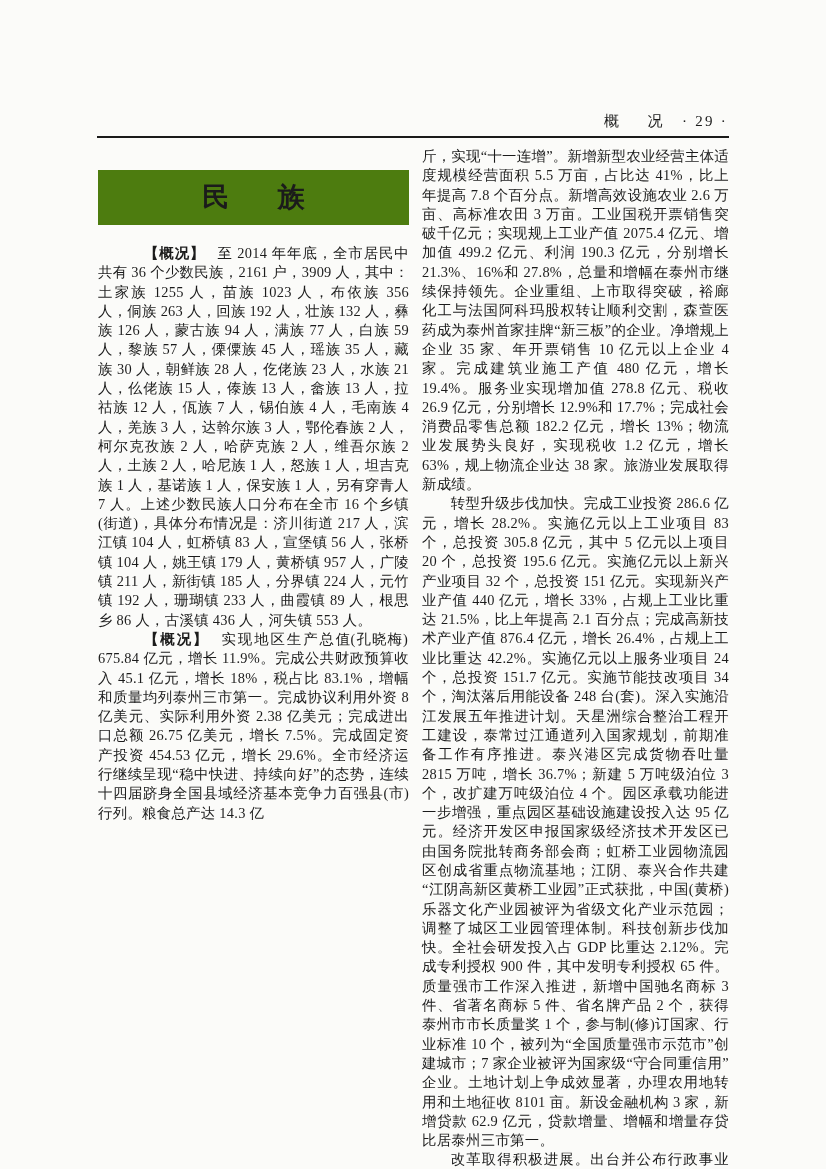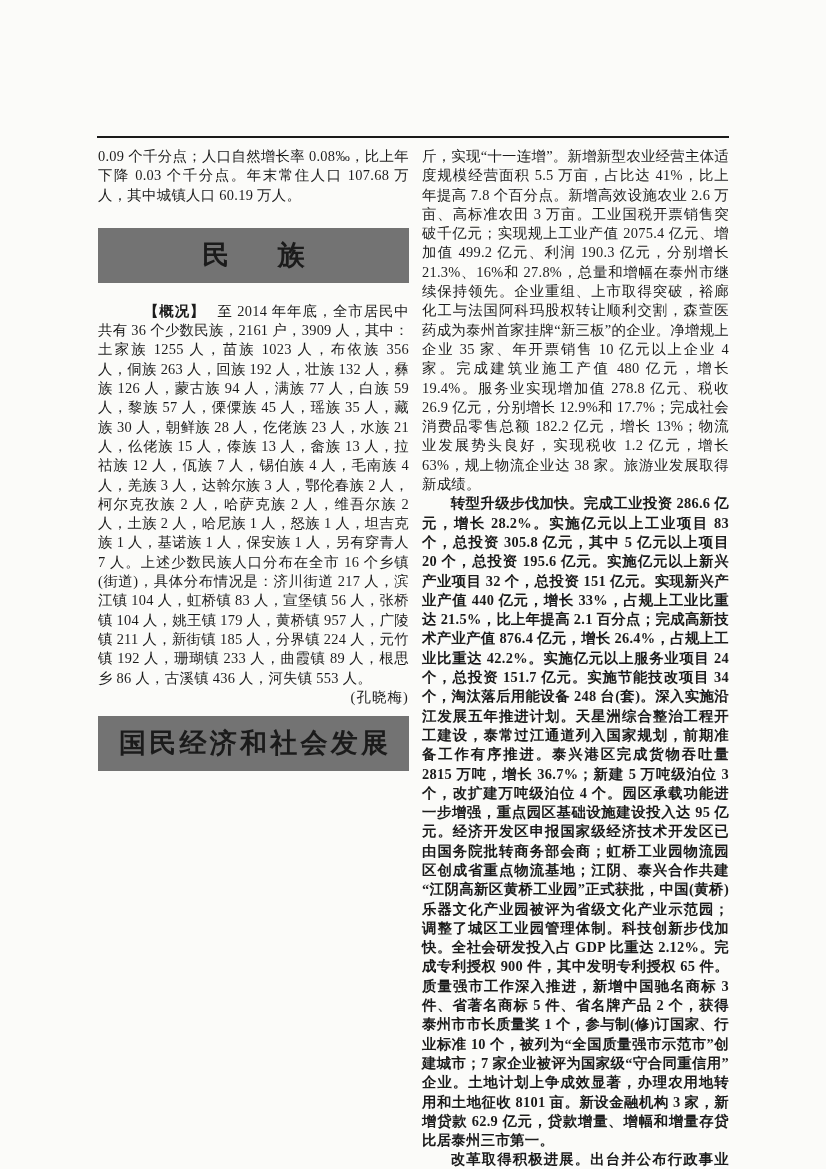--- a/index.html
+++ b/index.html
@@ -18,56 +18,57 @@
   .hdr-page{margin-left:0.6em;letter-spacing:0.15em;}
   .header-rule{position:absolute;top:136px;left:97px;width:632px;height:2.4px;background:#1a1a1a;}
   
   .col{position:absolute;top:147px;font-size:14.4px;line-height:19.3px;}
   .col-left{left:98px;width:311px;}
   .col-right{left:422px;width:307px;}
   .body-text{
     margin:0;text-align:justify;text-justify:inter-ideograph;
     letter-spacing:0.02em;
   }
-  .indent{text-indent:2em;font-weight:bold;}
+  .indent{text-indent:2em;}
   
   .sec-banner{
-    background:#737373;height:55px;
+    background:#4d7c0f;height:55px;
     display:flex;align-items:center;justify-content:center;
   }
   .sec-banner.b1{margin:23px 0 19px;}
   .sec-banner.b2{margin:16px 0 21px;}
   .sec-banner.b3{margin:28px 0 22px;}
   .sec-title{font-size:27px;font-weight:bold;white-space:nowrap;}
   .ls-xwide{letter-spacing:1.8em;padding-left:1.8em;}
   .ls-wide{letter-spacing:0.5em;padding-left:0.5em;}
   .ls-norm{letter-spacing:0.12em;padding-left:0.12em;}
   
   .ov-label{font-weight:bold;margin-right:0.85em;margin-left:46px;}
   .byline{float:right;letter-spacing:0.08em;}
 </style>
 </head>
 <body>
 
 <div class="page">
 
+  <div class="page-header">
+    <span class="hdr-sec">概　况</span>
+    <span class="hdr-page">· 29 ·</span>
+  </div>
   <div class="header-rule"></div>
 
   <div class="col col-left">
-    <p class="body-text">0.09 个千分点；人口自然增长率 0.08‰，比上年下降 0.03 个千分点。年末常住人口 107.68 万人，其中城镇人口 60.19 万人。</p>
 
     <div class="sec-banner b1">
       <span class="sec-title ls-xwide">民族</span>
     </div>
     <p class="body-text"><b class="ov-label">【概况】</b><span>至 2014 年年底，全市居民中共有 36 个少数民族，2161 户，3909 人，其中：土家族 1255 人，苗族 1023 人，布依族 356 人，侗族 263 人，回族 192 人，壮族 132 人，彝族 126 人，蒙古族 94 人，满族 77 人，白族 59 人，黎族 57 人，傈僳族 45 人，瑶族 35 人，藏族 30 人，朝鲜族 28 人，仡佬族 23 人，水族 21 人，仫佬族 15 人，傣族 13 人，畲族 13 人，拉祜族 12 人，佤族 7 人，锡伯族 4 人，毛南族 4 人，羌族 3 人，达斡尔族 3 人，鄂伦春族 2 人，柯尔克孜族 2 人，哈萨克族 2 人，维吾尔族 2 人，土族 2 人，哈尼族 1 人，怒族 1 人，坦吉克族 1 人，基诺族 1 人，保安族 1 人，另有穿青人 7 人。上述少数民族人口分布在全市 16 个乡镇(街道)，具体分布情况是：济川街道 217 人，滨江镇 104 人，虹桥镇 83 人，宣堡镇 56 人，张桥镇 104 人，姚王镇 179 人，黄桥镇 957 人，广陵镇 211 人，新街镇 185 人，分界镇 224 人，元竹镇 192 人，珊瑚镇 233 人，曲霞镇 89 人，根思乡 86 人，古溪镇 436 人，河失镇 553 人。</span><span class="byline">(孔晓梅)</span></p>
 
 
-    <div class="sec-banner b3">
-      <span class="sec-title ls-norm">国民经济和社会发展</span>
-    </div>
+    <p class="body-text"><b class="ov-label">【概况】</b><span>实现地区生产总值 675.84 亿元，增长 11.9%。完成公共财政预算收入 45.1 亿元，增长 18%，税占比 83.1%，增幅和质量均列泰州三市第一。完成协议利用外资 8 亿美元、实际利用外资 2.38 亿美元；完成进出口总额 26.75 亿美元，增长 7.5%。完成固定资产投资 454.53 亿元，增长 29.6%。全市经济运行继续呈现“稳中快进、持续向好”的态势，连续十四届跻身全国县域经济基本竞争力百强县(市)行列。粮食总产达 14.3 亿</span></p>
   </div>
 
   <div class="col col-right">
     <p class="body-text">斤，实现“十一连增”。新增新型农业经营主体适度规模经营面积 5.5 万亩，占比达 41%，比上年提高 7.8 个百分点。新增高效设施农业 2.6 万亩、高标准农田 3 万亩。工业国税开票销售突破千亿元；实现规上工业产值 2075.4 亿元、增加值 499.2 亿元、利润 190.3 亿元，分别增长 21.3%、16%和 27.8%，总量和增幅在泰州市继续保持领先。企业重组、上市取得突破，裕廊化工与法国阿科玛股权转让顺利交割，森萱医药成为泰州首家挂牌“新三板”的企业。净增规上企业 35 家、年开票销售 10 亿元以上企业 4 家。完成建筑业施工产值 480 亿元，增长 19.4%。服务业实现增加值 278.8 亿元、税收 26.9 亿元，分别增长 12.9%和 17.7%；完成社会消费品零售总额 182.2 亿元，增长 13%；物流业发展势头良好，实现税收 1.2 亿元，增长 63%，规上物流企业达 38 家。旅游业发展取得新成绩。</p>
     <p class="body-text indent">转型升级步伐加快。完成工业投资 286.6 亿元，增长 28.2%。实施亿元以上工业项目 83 个，总投资 305.8 亿元，其中 5 亿元以上项目 20 个，总投资 195.6 亿元。实施亿元以上新兴产业项目 32 个，总投资 151 亿元。实现新兴产业产值 440 亿元，增长 33%，占规上工业比重达 21.5%，比上年提高 2.1 百分点；完成高新技术产业产值 876.4 亿元，增长 26.4%，占规上工业比重达 42.2%。实施亿元以上服务业项目 24 个，总投资 151.7 亿元。实施节能技改项目 34 个，淘汰落后用能设备 248 台(套)。深入实施沿江发展五年推进计划。天星洲综合整治工程开工建设，泰常过江通道列入国家规划，前期准备工作有序推进。泰兴港区完成货物吞吐量 2815 万吨，增长 36.7%；新建 5 万吨级泊位 3 个，改扩建万吨级泊位 4 个。园区承载功能进一步增强，重点园区基础设施建设投入达 95 亿元。经济开发区申报国家级经济技术开发区已由国务院批转商务部会商；虹桥工业园物流园区创成省重点物流基地；江阴、泰兴合作共建“江阴高新区黄桥工业园”正式获批，中国(黄桥)乐器文化产业园被评为省级文化产业示范园；调整了城区工业园管理体制。科技创新步伐加快。全社会研发投入占 GDP 比重达 2.12%。完成专利授权 900 件，其中发明专利授权 65 件。质量强市工作深入推进，新增中国驰名商标 3 件、省著名商标 5 件、省名牌产品 2 个，获得泰州市市长质量奖 1 个，参与制(修)订国家、行业标准 10 个，被列为“全国质量强市示范市”创建城市；7 家企业被评为国家级“守合同重信用”企业。土地计划上争成效显著，办理农用地转用和土地征收 8101 亩。新设金融机构 3 家，新增贷款 62.9 亿元，贷款增量、增幅和增量存贷比居泰州三市第一。</p>
     <p class="body-text indent">改革取得积极进展。出台并公布行政事业性收费、行政审批、行政权力等目录清单，创新行政复议工作机制，全面规范行政执法自由裁量权。省直管县试点改革</p>
   </div>
 
 </div>
 

